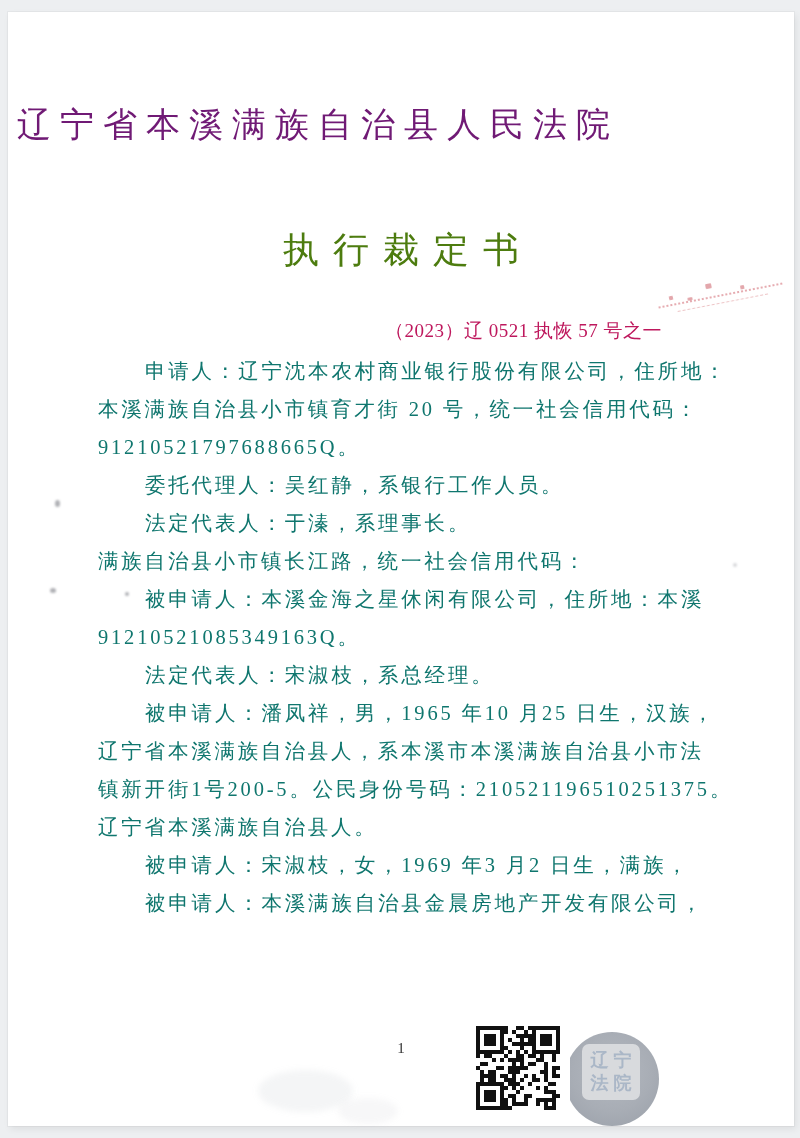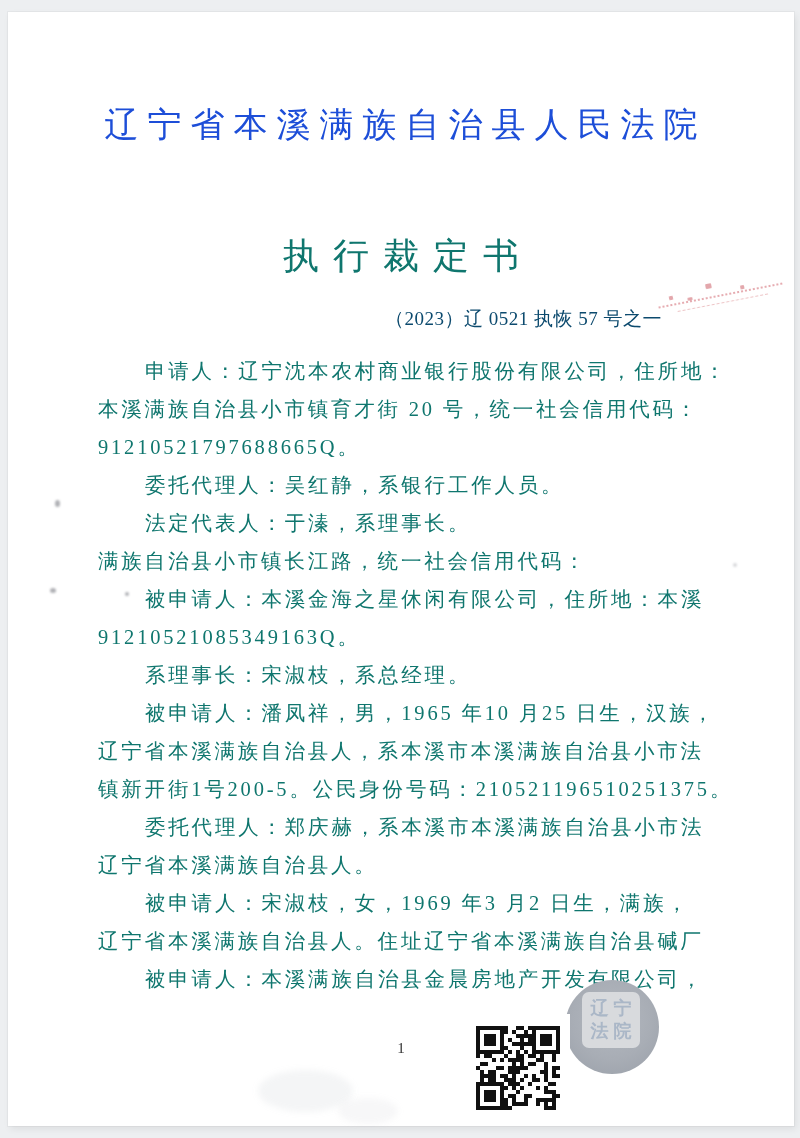--- a/index.html
+++ b/index.html
@@ -10,35 +10,34 @@
     overflow:hidden;
     font-family:"Liberation Serif","DejaVu Serif",serif;
   }
   .page{
     position:absolute;left:8px;top:12px;width:786px;height:1114px;
     background:#ffffff;
     box-shadow:0 0 0 1px rgba(0,0,0,0.03), 2px 3px 7px rgba(0,0,0,0.07);
   }
   .court-name{
     position:absolute;left:0;top:90px;width:100%;
+    font-size:34px;color:#701a75;
+    letter-spacing:9px;padding-left:9px;box-sizing:border-box;
+    white-space:nowrap;
+  }
+  .doc-title{
+    position:absolute;left:0;top:214px;width:100%;
     text-align:center;
-    font-size:34px;color:#1d4ed8;
-    letter-spacing:9px;padding-left:9px;box-sizing:border-box;
-    white-space:nowrap;
-  }
-  .doc-title{
-    position:absolute;left:0;top:220px;width:100%;
-    text-align:center;
-    font-size:36px;color:#0f766e;font-weight:500;
+    font-size:36px;color:#4d7c0f;font-weight:500;
     letter-spacing:14px;padding-left:14px;box-sizing:border-box;
     white-space:nowrap;
   }
   .case-number{
-    position:absolute;top:294px;right:132px;
-    font-size:19px;color:#0c4a6e;letter-spacing:0.5px;
+    position:absolute;top:306px;right:132px;
+    font-size:19px;color:#be185d;letter-spacing:0.5px;
     white-space:nowrap;
   }
   .body-lines{
     position:absolute;left:90px;top:340px;width:640px;
     font-size:20.5px;color:#0f766e;
   }
   .body-lines .bodyline{
     height:38px;line-height:38px;
     letter-spacing:2.8px;
     white-space:nowrap;
@@ -51,21 +50,21 @@
   
   .qr-wrap{
     position:absolute;left:458px;top:1002px;
     background:#ffffff;
     padding:12px 10px 6px 10px;
     z-index:5;
   }
   .qr-wrap svg{display:block;width:84px;height:84px;}
   
   .badge{
-    position:absolute;left:557px;top:968px;width:94px;height:94px;
+    position:absolute;left:557px;top:1020px;width:94px;height:94px;
     border-radius:50%;
     background:radial-gradient(circle at 50% 42%, #b4b9c0 0%, #a8adb5 55%, #999fa8 100%);
     z-index:4;
   }
   .badge .seal-square{
     position:absolute;left:17px;top:12px;width:58px;height:56px;
     background:#d8dadd;border-radius:7px;
     display:flex;flex-direction:column;align-items:center;justify-content:center;
   }
   .badge .seal-line{
@@ -112,28 +111,26 @@
 
   <div class="body-lines">
       <div class="bodyline indent">申请人：辽宁沈本农村商业银行股份有限公司，住所地：</div>
       <div class="bodyline">本溪满族自治县小市镇育才街 20 号，统一社会信用代码：</div>
       <div class="bodyline">91210521797688665Q。</div>
       <div class="bodyline indent">委托代理人：吴红静，系银行工作人员。</div>
       <div class="bodyline indent">法定代表人：于溱，系理事长。</div>
       <div class="bodyline">满族自治县小市镇长江路，统一社会信用代码：</div>
       <div class="bodyline indent">被申请人：本溪金海之星休闲有限公司，住所地：本溪</div>
       <div class="bodyline">91210521085349163Q。</div>
-      <div class="bodyline indent">系理事长：宋淑枝，系总经理。</div>
+      <div class="bodyline indent">法定代表人：宋淑枝，系总经理。</div>
       <div class="bodyline indent">被申请人：潘凤祥，男，1965 年10 月25 日生，汉族，</div>
       <div class="bodyline">辽宁省本溪满族自治县人，系本溪市本溪满族自治县小市法</div>
       <div class="bodyline">镇新开街1号200-5。公民身份号码：210521196510251375。</div>
-      <div class="bodyline indent">委托代理人：郑庆赫，系本溪市本溪满族自治县小市法</div>
       <div class="bodyline">辽宁省本溪满族自治县人。</div>
       <div class="bodyline indent">被申请人：宋淑枝，女，1969 年3 月2 日生，满族，</div>
-      <div class="bodyline">辽宁省本溪满族自治县人。住址辽宁省本溪满族自治县碱厂</div>
       <div class="bodyline indent">被申请人：本溪满族自治县金晨房地产开发有限公司，</div>
     </div>
 
   <div class="page-number">1</div>
 
   <div class="red-stamp">
     <div class="s-line1"></div>
     <div class="s-line2"></div>
     <div class="s-dot d1"></div>
     <div class="s-dot d2"></div>

